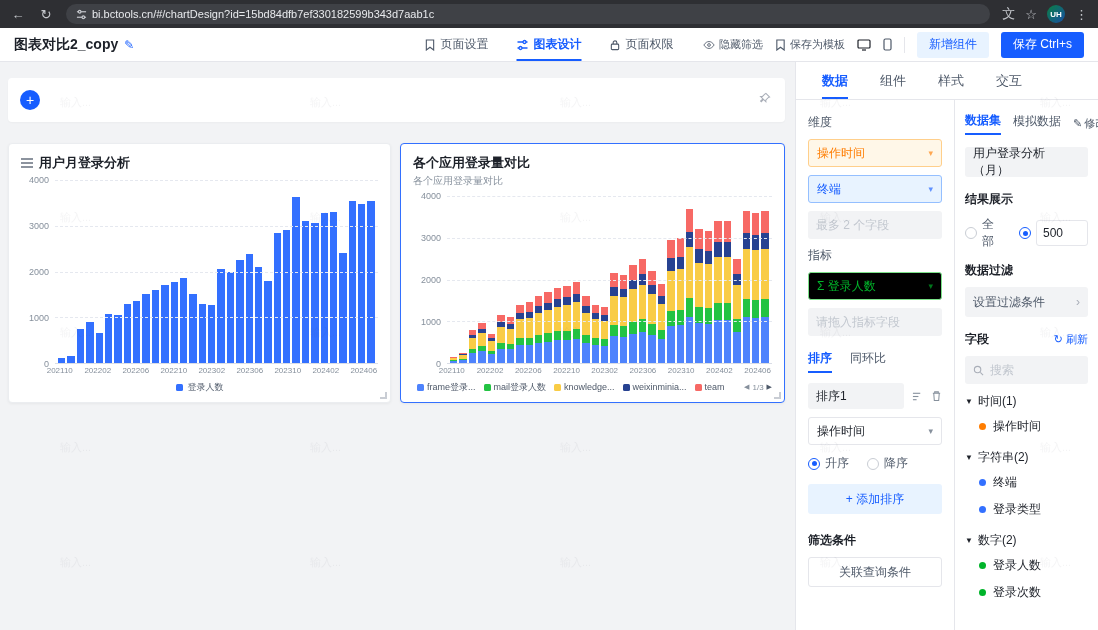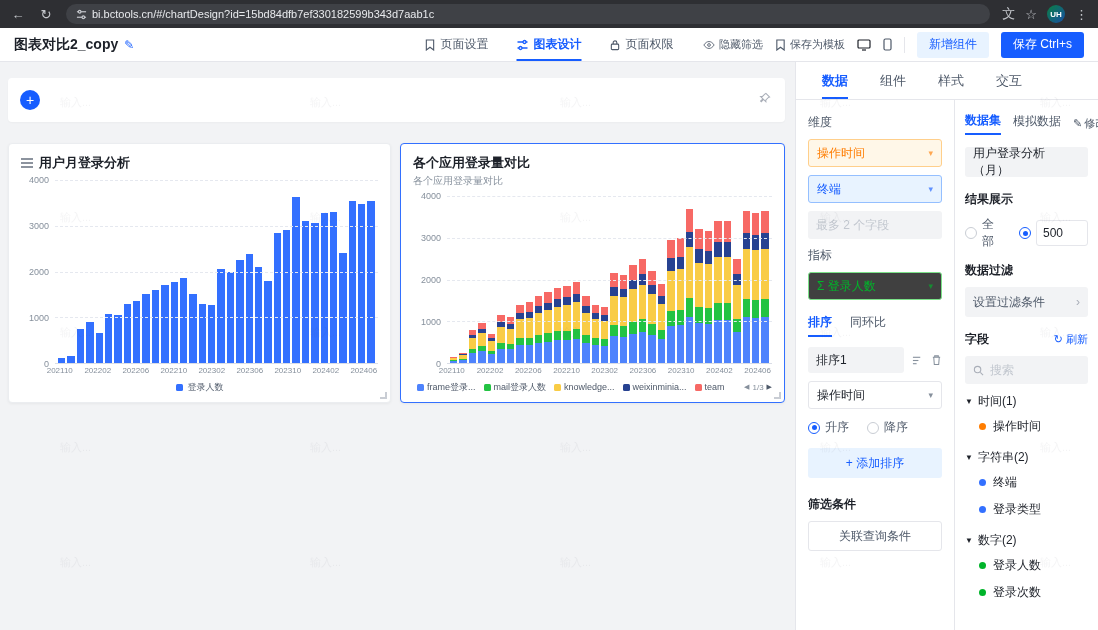--- a/index.html
+++ b/index.html
@@ -72,21 +72,21 @@
   .panel-body { flex:1; display:flex; min-height:0; }
   .col-settings { width:159px; border-right:1px solid #e5e6eb; padding:12px; overflow:hidden; }
   .col-dataset { flex:1; padding:12px 10px; overflow:hidden; }
 
   .sec-label { font-size:12px; color:#4e5969; margin:2px 0 8px; }
   .sec-label.bold { color:#1d2129; font-weight:bold; }
   .pill { height:28px; border-radius:3px; display:flex; align-items:center; justify-content:space-between; padding:0 8px; font-size:12px; margin-bottom:8px; cursor:pointer; }
   .pill .caret { font-size:9px; opacity:.65; }
   .pill.orange { background:#fff7e8; border:1px solid #ffcf8b; color:#ff7d00; }
   .pill.blue { background:#e8f3ff; border:1px solid #94bfff; color:#165dff; }
-  .pill.green { background:#404040; border:1px solid #7be188; color:#00b42a; }
+  .pill.green { background:#000000; border:1px solid #7be188; color:#00b42a; }
   .ghost-input { height:28px; background:#f2f3f5; border-radius:3px; color:#c2c7cf; font-size:12px; display:flex; align-items:center; padding:0 8px; margin-bottom:8px; }
   .sub-tabs { display:flex; gap:18px; margin:14px 0 10px; font-size:12px; }
   .sub-tab { color:#4e5969; padding-bottom:4px; cursor:pointer; }
   .sub-tab.active { color:#165dff; font-weight:bold; border-bottom:2px solid #165dff; }
   .sort-row { display:flex; align-items:center; gap:8px; margin-bottom:8px; }
   .sort-chip { flex:1; background:#f2f3f5; height:26px; border-radius:3px; display:flex; align-items:center; padding:0 8px; color:#1d2129; }
   .sort-ic { color:#86909c; cursor:pointer; display:inline-flex; }
   .select-box { border:1px solid #e5e6eb; background:#fff; height:28px; border-radius:3px; display:flex; justify-content:space-between; align-items:center; padding:0 8px; color:#1d2129; margin-bottom:10px; cursor:pointer; }
   .select-box .caret { font-size:9px; color:#86909c; }
   .radio-row { display:flex; gap:18px; align-items:center; color:#4e5969; margin-bottom:12px; }
@@ -623,20 +623,21 @@
           <span>终端</span>
           <span class="caret">▾</span>
         </div>
         <div class="ghost-input">最多 2 个字段</div>
 
         <div class="sec-label" style="">指标</div>
         <div class="pill green">
           <span>Σ 登录人数</span>
           <span class="caret">▾</span>
         </div>
+        <div class="ghost-input">请拖入指标字段</div>
 
         <div class="sub-tabs">
           <span class="sub-tab active">排序</span>
           <span class="sub-tab">同环比</span>
         </div>
         <div class="sort-row">
           <span class="sort-chip">排序1</span>
           <span class="sort-ic">
             <svg width="11" height="11" viewBox="0 0 12 12">
                 <g stroke="#86909c" stroke-width="1.2">

